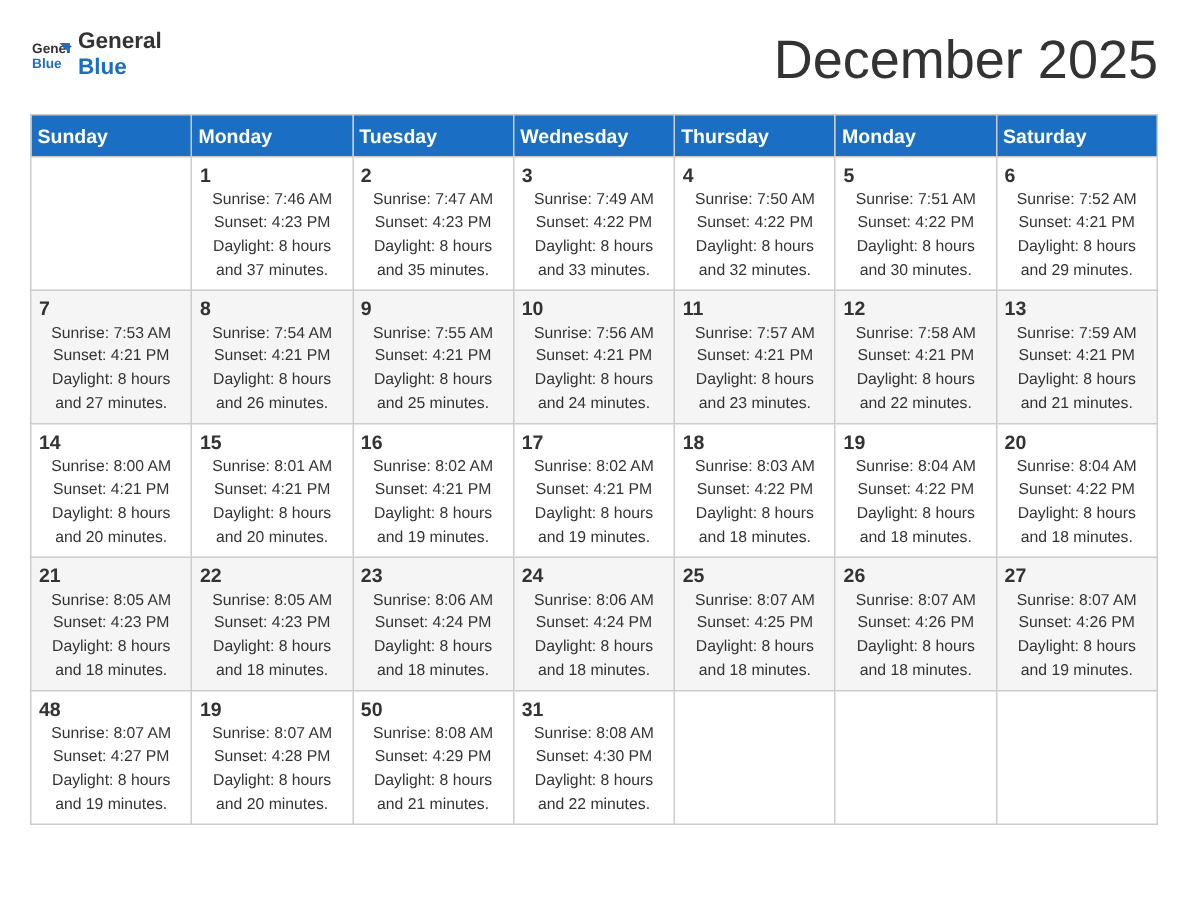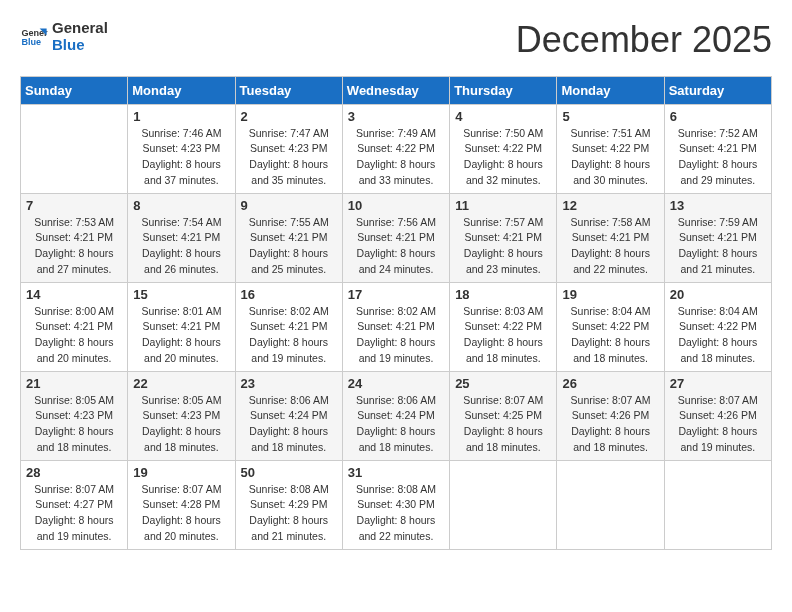--- a/index.html
+++ b/index.html
@@ -225,21 +225,21 @@
           <div class="day-number">26</div>
           <div class="day-info">Sunrise: 8:07 AM<br>Sunset: 4:26 PM<br>Daylight: 8 hours and 18 minutes.</div>
         </td>
         <td>
           <div class="day-number">27</div>
           <div class="day-info">Sunrise: 8:07 AM<br>Sunset: 4:26 PM<br>Daylight: 8 hours and 19 minutes.</div>
         </td>
       </tr>
       <tr>
         <td>
-          <div class="day-number">28</div>
+          <div class="day-number">48</div>
           <div class="day-info">Sunrise: 8:07 AM<br>Sunset: 4:27 PM<br>Daylight: 8 hours and 19 minutes.</div>
         </td>
         <td>
           <div class="day-number">19</div>
           <div class="day-info">Sunrise: 8:07 AM<br>Sunset: 4:28 PM<br>Daylight: 8 hours and 20 minutes.</div>
         </td>
         <td>
           <div class="day-number">50</div>
           <div class="day-info">Sunrise: 8:08 AM<br>Sunset: 4:29 PM<br>Daylight: 8 hours and 21 minutes.</div>
         </td>

